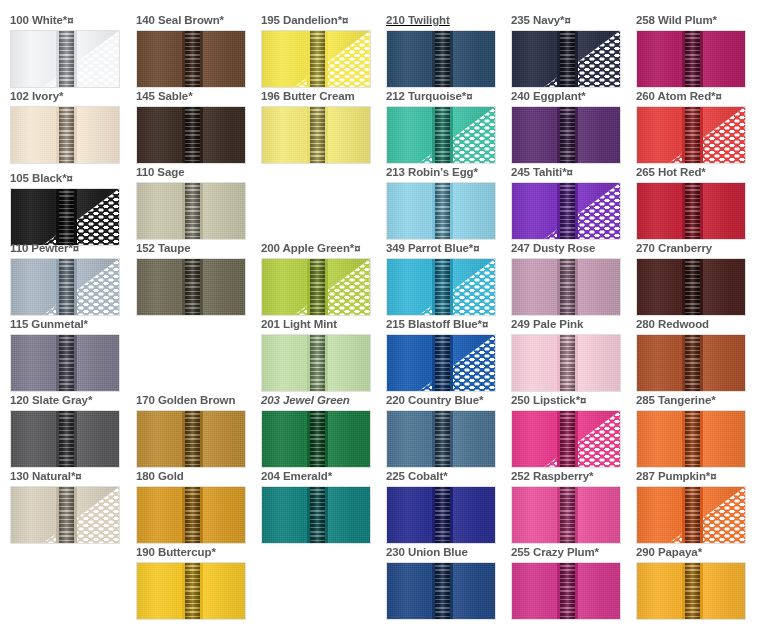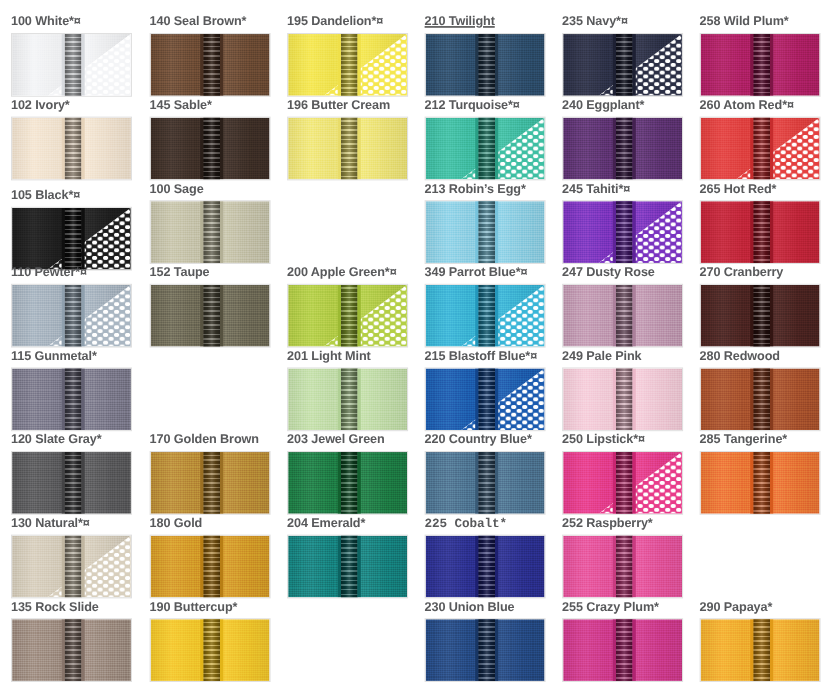--- a/index.html
+++ b/index.html
@@ -270,21 +270,21 @@
         <div class="mesh">
           <div class="netbg" style="background: rgb(255, 255, 255);"></div>
           <div class="netpat" style="background-color: rgb(29, 29, 29);"></div>
         </div>
         <div class="coil-edge l" style="background: rgb(15, 15, 15);"></div>
         <div class="coil" style="background-color: rgb(15, 15, 15);"></div>
         <div class="coil-edge r" style="background: rgb(15, 15, 15);"></div>
       </div>
     </div>
     <div class="cell" style="left: 136px; top: 166px;">
-      <div class="swatch-label">100 Sage</div>
+      <div class="swatch-label">110 Sage</div>
       <div class="swatch">
         <div class="tape" style="background: rgb(200, 197, 171);"></div>
         <div class="shade"></div>
         <div class="weave"></div>
         <div class="coil-edge l" style="background: rgb(179, 176, 150);"></div>
         <div class="coil" style="background-color: rgb(179, 176, 150);"></div>
         <div class="coil-edge r" style="background: rgb(179, 176, 150);"></div>
       </div>
     </div>
     <div class="cell" style="left: 386px; top: 166px;">
@@ -476,21 +476,21 @@
       <div class="swatch-label">170 Golden Brown</div>
       <div class="swatch">
         <div class="tape" style="background: rgb(187, 139, 54);"></div>
         <div class="shade"></div>
         <div class="weave"></div>
         <div class="coil-edge l" style="background: rgb(154, 111, 35);"></div>
         <div class="coil" style="background-color: rgb(154, 111, 35);"></div>
         <div class="coil-edge r" style="background: rgb(154, 111, 35);"></div>
       </div>
     </div>
-    <div class="cell" style="left: 261px; top: 394px;">
+    <div class="cell" style="left: 261px; top: 394px; font-style: italic;">
       <div class="swatch-label">203 Jewel Green</div>
       <div class="swatch">
         <div class="tape" style="background: rgb(29, 122, 67);"></div>
         <div class="shade"></div>
         <div class="weave"></div>
         <div class="coil-edge l" style="background: rgb(19, 96, 47);"></div>
         <div class="coil" style="background-color: rgb(19, 96, 47);"></div>
         <div class="coil-edge r" style="background: rgb(19, 96, 47);"></div>
       </div>
     </div>
@@ -561,21 +561,21 @@
       <div class="swatch-label">204 Emerald*</div>
       <div class="swatch">
         <div class="tape" style="background: rgb(21, 127, 124);"></div>
         <div class="shade"></div>
         <div class="weave"></div>
         <div class="coil-edge l" style="background: rgb(12, 99, 97);"></div>
         <div class="coil" style="background-color: rgb(12, 99, 97);"></div>
         <div class="coil-edge r" style="background: rgb(12, 99, 97);"></div>
       </div>
     </div>
-    <div class="cell" style="left: 386px; top: 470px; font-family: Liberation Mono, monospace;">
+    <div class="cell" style="left: 386px; top: 470px;">
       <div class="swatch-label">225 Cobalt*</div>
       <div class="swatch">
         <div class="tape" style="background: rgb(43, 47, 143);"></div>
         <div class="shade"></div>
         <div class="weave"></div>
         <div class="coil-edge l" style="background: rgb(29, 32, 112);"></div>
         <div class="coil" style="background-color: rgb(29, 32, 112);"></div>
         <div class="coil-edge r" style="background: rgb(29, 32, 112);"></div>
       </div>
     </div>
@@ -583,29 +583,33 @@
       <div class="swatch-label">252 Raspberry*</div>
       <div class="swatch">
         <div class="tape" style="background: rgb(232, 82, 155);"></div>
         <div class="shade"></div>
         <div class="weave"></div>
         <div class="coil-edge l" style="background: rgb(201, 59, 128);"></div>
         <div class="coil" style="background-color: rgb(201, 59, 128);"></div>
         <div class="coil-edge r" style="background: rgb(201, 59, 128);"></div>
       </div>
     </div>
-    <div class="cell" style="left: 10px; top: 546px;">
-      <div class="swatch-label">135 Rock Slide</div>
-      <div class="swatch">
-        <div class="tape" style="background: rgb(160, 142, 130);"></div>
-        <div class="shade"></div>
-        <div class="weave"></div>
-        <div class="coil-edge l" style="background: rgb(135, 116, 106);"></div>
-        <div class="coil" style="background-color: rgb(135, 116, 106);"></div>
-        <div class="coil-edge r" style="background: rgb(135, 116, 106);"></div>
+    <div class="cell" style="left: 636px; top: 470px;">
+      <div class="swatch-label">287 Pumpkin*¤</div>
+      <div class="swatch">
+        <div class="tape" style="background: rgb(240, 114, 48);"></div>
+        <div class="shade"></div>
+        <div class="weave"></div>
+        <div class="mesh">
+          <div class="netbg" style="background: rgb(253, 230, 216);"></div>
+          <div class="netpat" style="background-color: rgb(240, 114, 48);"></div>
+        </div>
+        <div class="coil-edge l" style="background: rgb(217, 87, 26);"></div>
+        <div class="coil" style="background-color: rgb(217, 87, 26);"></div>
+        <div class="coil-edge r" style="background: rgb(217, 87, 26);"></div>
       </div>
     </div>
     <div class="cell" style="left: 136px; top: 546px;">
       <div class="swatch-label">190 Buttercup*</div>
       <div class="swatch">
         <div class="tape" style="background: rgb(245, 200, 42);"></div>
         <div class="shade"></div>
         <div class="weave"></div>
         <div class="coil-edge l" style="background: rgb(227, 181, 24);"></div>
         <div class="coil" style="background-color: rgb(227, 181, 24);"></div>

